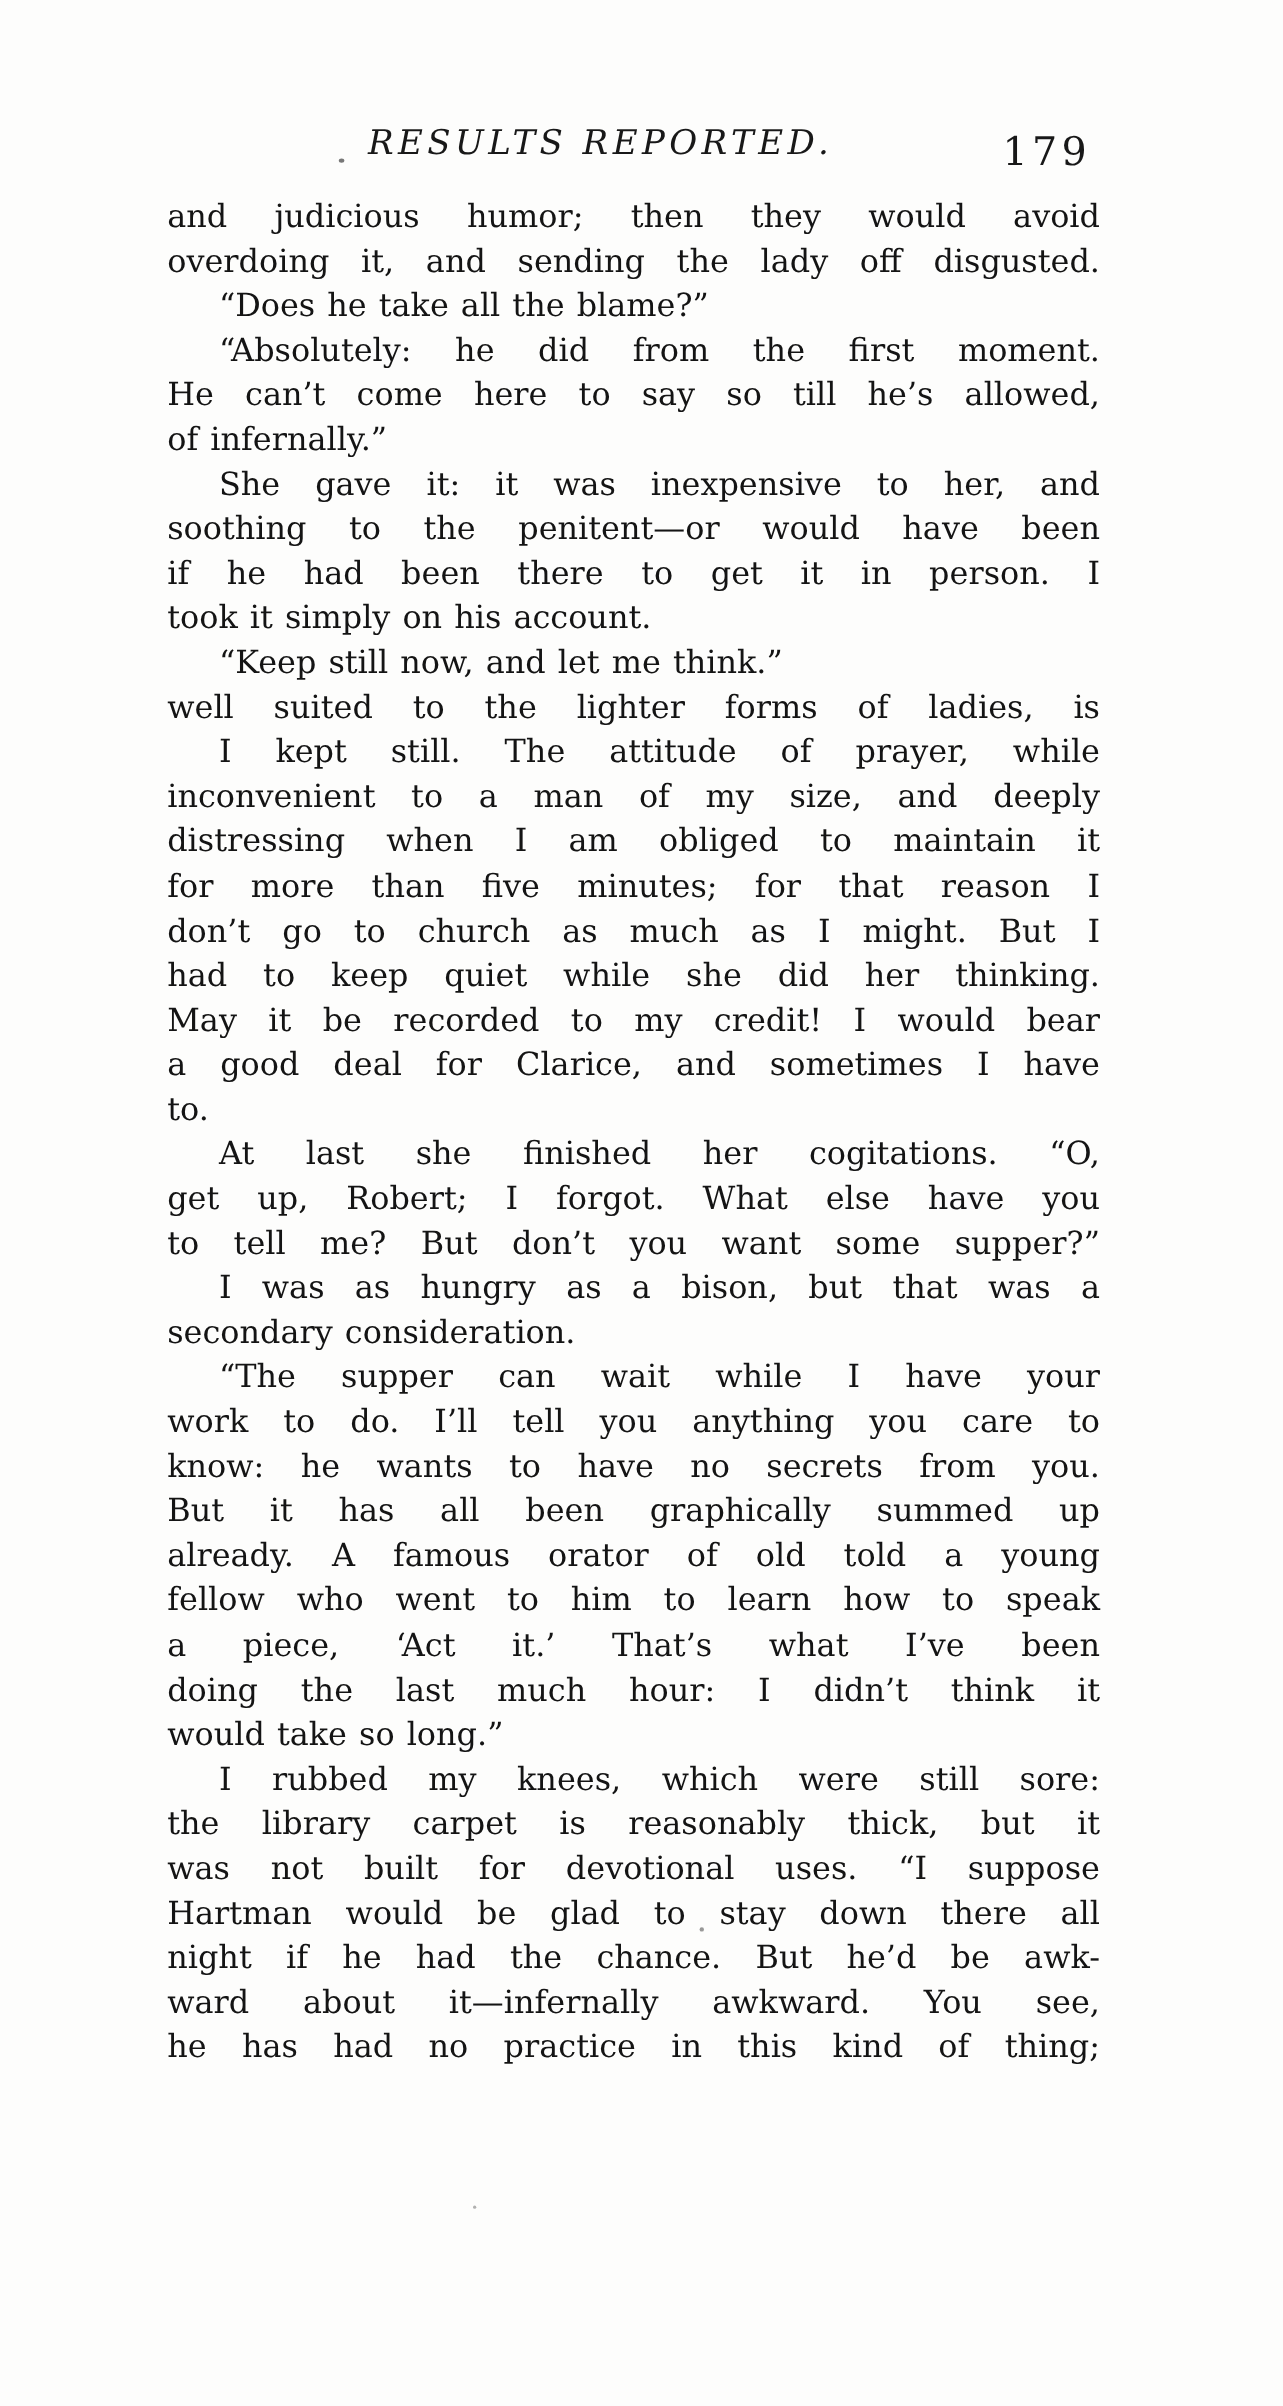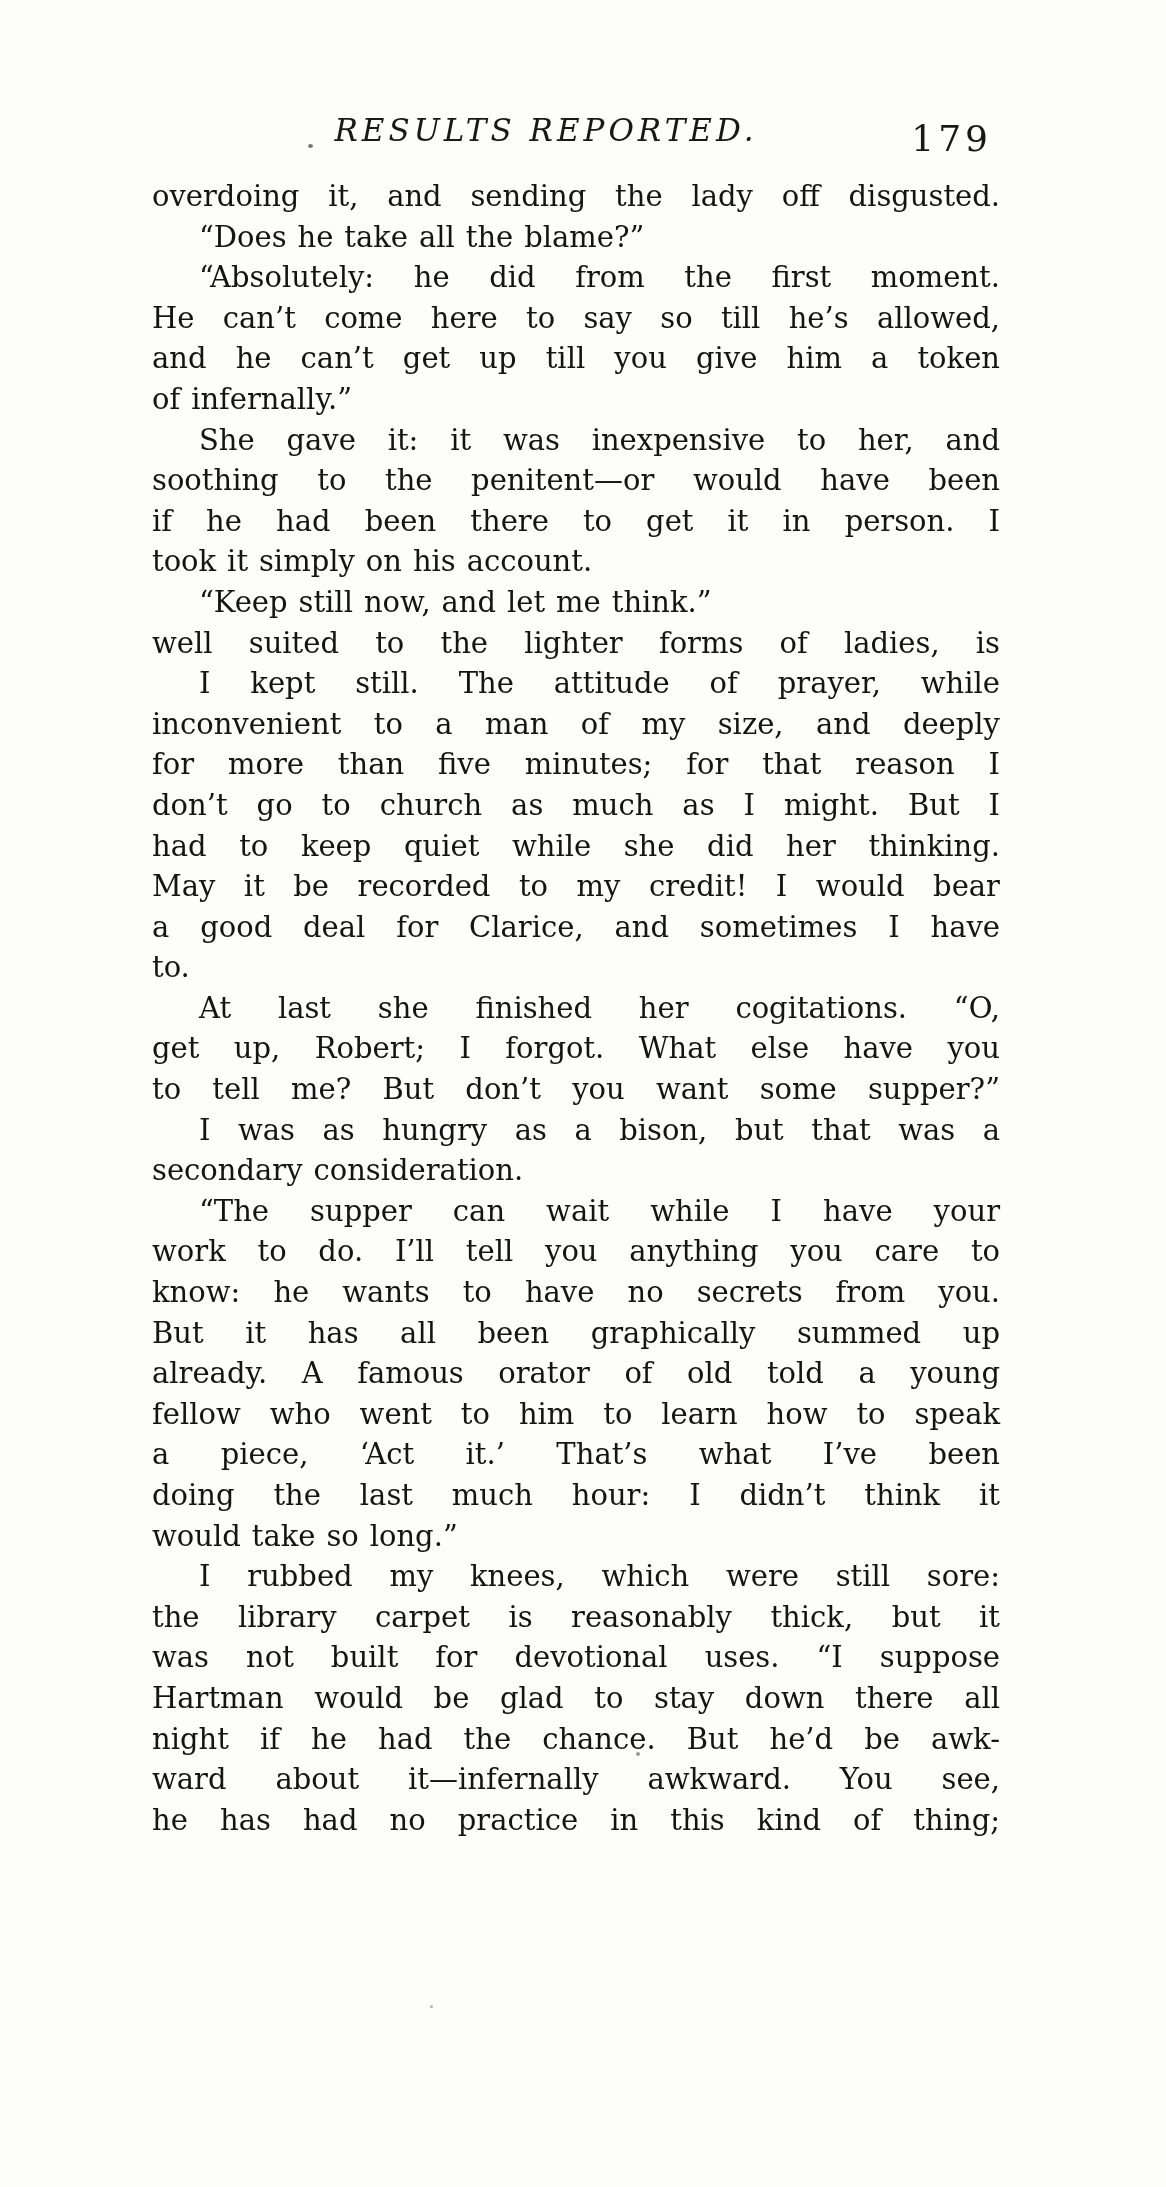--- a/index.html
+++ b/index.html
@@ -74,34 +74,35 @@
 </head>
 <body>
 
 <div class="page">
   <div class="running-header">
     <div class="header-title">RESULTS REPORTED.</div>
     <div class="page-number">179</div>
   </div>
 
   <div class="body-lines">
+      <div class="line">and judicious humor; then they would avoid</div>
       <div class="line">overdoing it, and sending the lady off disgusted.</div>
       <div class="line indent para-end">“Does he take all the blame?”</div>
       <div class="line indent">“Absolutely: he did from the first moment.</div>
       <div class="line">He can’t come here to say so till he’s allowed,</div>
-      <div class="line">and he can’t get up till you give him a token</div>
       <div class="line para-end">of infernally.”</div>
       <div class="line indent">She gave it: it was inexpensive to her, and</div>
       <div class="line">soothing to the penitent—or would have been</div>
       <div class="line">if he had been there to get it in person. I</div>
       <div class="line para-end">took it simply on his account.</div>
       <div class="line indent para-end">“Keep still now, and let me think.”</div>
       <div class="line">well suited to the lighter forms of ladies, is</div>
       <div class="line indent">I kept still. The attitude of prayer, while</div>
       <div class="line">inconvenient to a man of my size, and deeply</div>
+      <div class="line">distressing when I am obliged to maintain it</div>
       <div class="line">for more than five minutes; for that reason I</div>
       <div class="line">don’t go to church as much as I might. But I</div>
       <div class="line">had to keep quiet while she did her thinking.</div>
       <div class="line">May it be recorded to my credit! I would bear</div>
       <div class="line">a good deal for Clarice, and sometimes I have</div>
       <div class="line para-end">to.</div>
       <div class="line indent">At last she finished her cogitations. “O,</div>
       <div class="line">get up, Robert; I forgot. What else have you</div>
       <div class="line">to tell me? But don’t you want some supper?”</div>
       <div class="line indent">I was as hungry as a bison, but that was a</div>

